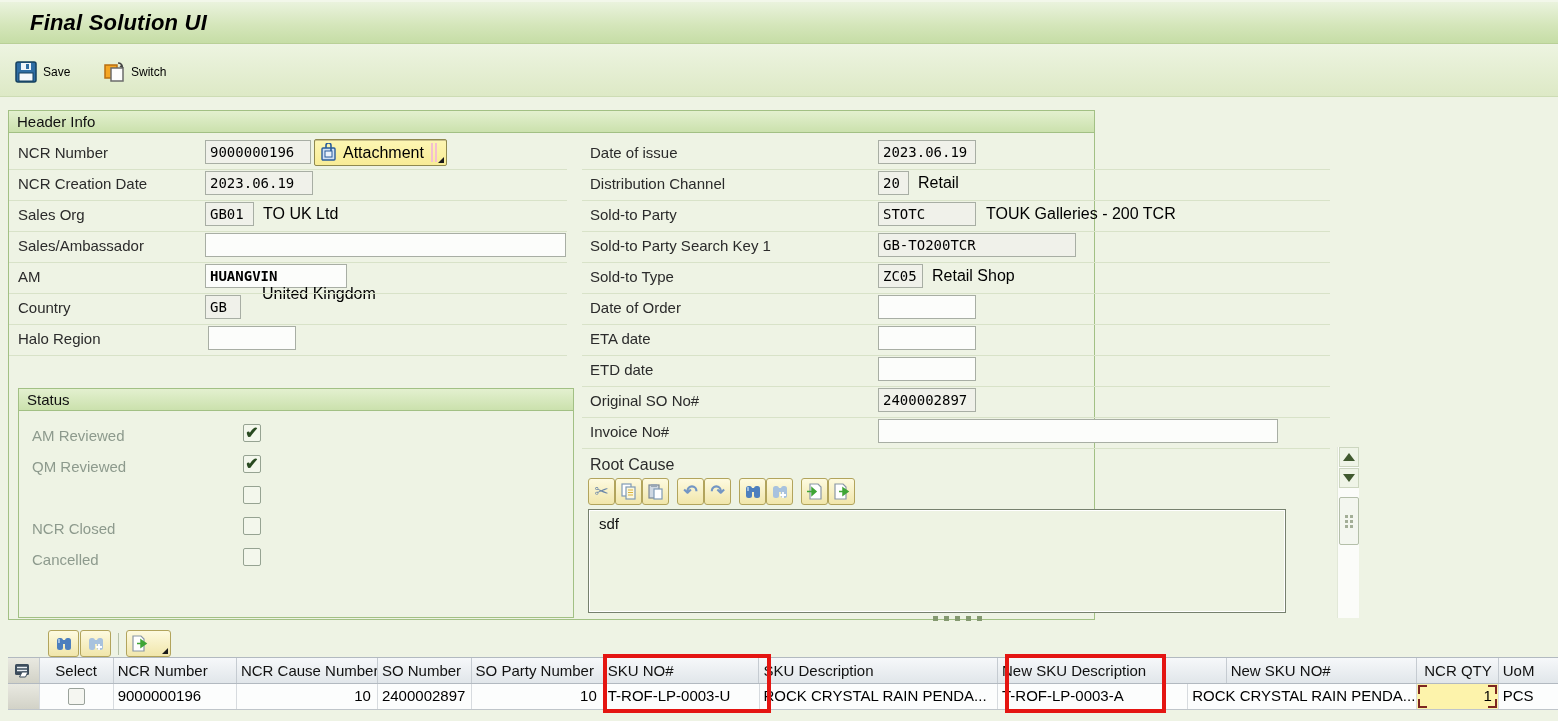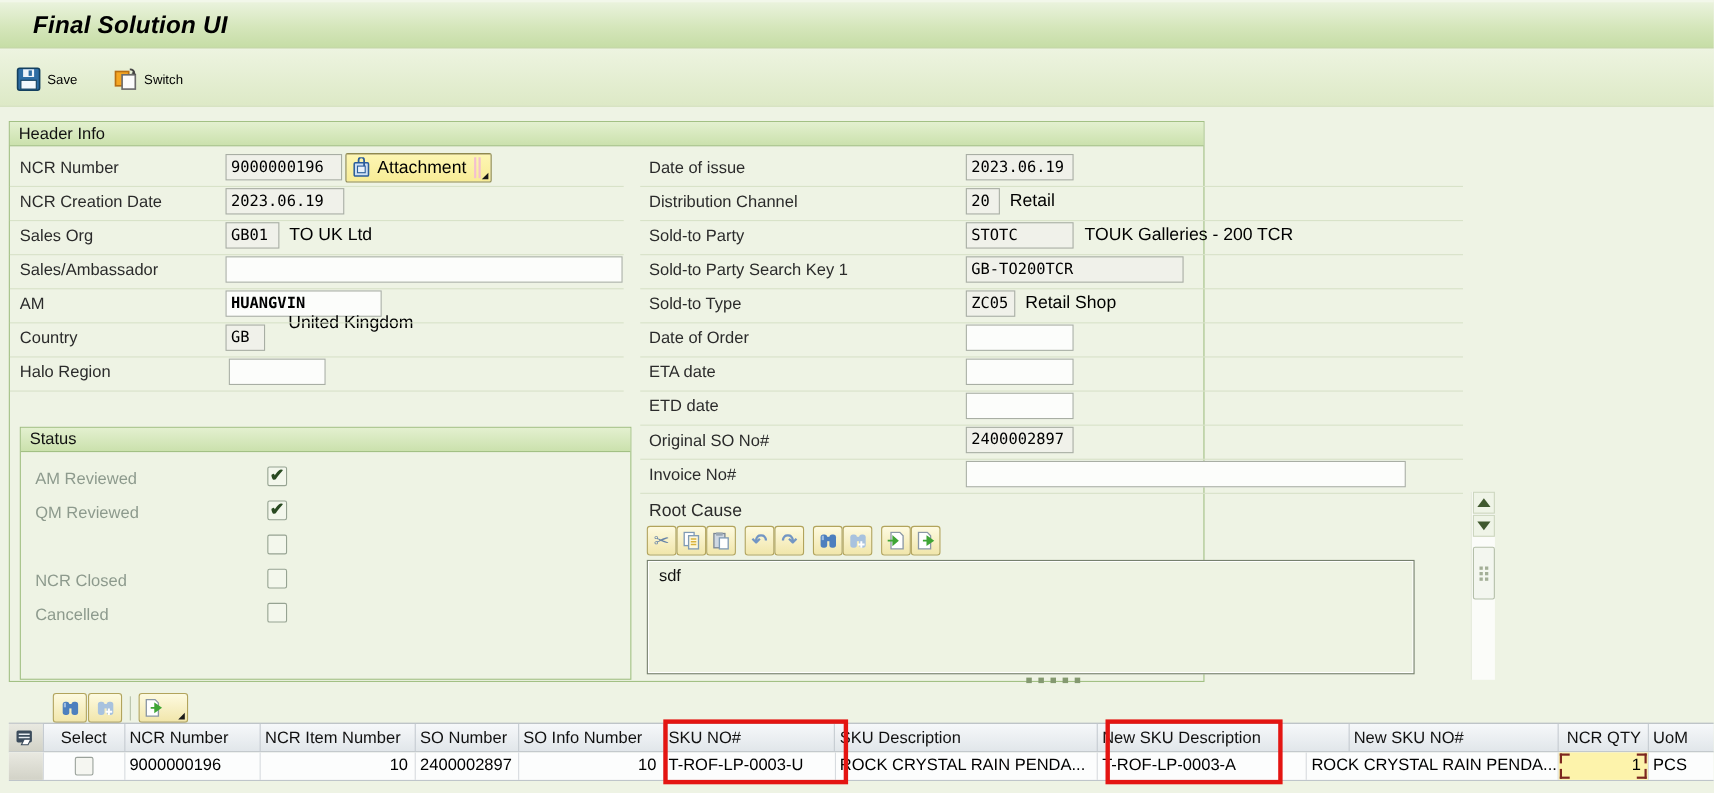--- a/index.html
+++ b/index.html
@@ -339,23 +339,23 @@
     <div class="ghead">
       <div class="gc selcell" style="width:32px; display:flex; align-items:center; justify-content:center;">
         <svg width="19" height="16" viewBox="0 0 19 16">
           <rect x="1" y="1" width="14" height="11" rx="1.5" fill="#3c4c5c"></rect>
           <path d="M3 4.5h10 M3 7.5h10" stroke="#e8edf2" stroke-width="1.4"></path>
           <path d="M8 9 h6 l-2.5 5 h-6 z" fill="#fff" stroke="#3c4c5c" stroke-width="1"></path>
         </svg>
       </div>
       <div class="gc" style="width:75px; text-align:center;">Select</div>
       <div class="gc" style="width:125px;">NCR Number</div>
-      <div class="gc" style="width:143px;">NCR Item Number</div>
+      <div class="gc" style="width:143px;">NCR Cause Number</div>
       <div class="gc" style="width:95px;">SO Number</div>
-      <div class="gc" style="width:134px;">SO Info Number</div>
+      <div class="gc" style="width:134px;">SO Party Number</div>
       <div class="gc" style="width:158px;">SKU NO#</div>
       <div class="gc" style="width:242px;">SKU Description</div>
       <div class="gc" style="width:232px;">New SKU Description</div>
       <div class="gc" style="width:193px;">New SKU NO#</div>
       <div class="gc num" style="width:83px;">NCR QTY</div>
       <div class="gc" style="width:60px; border-right:none;">UoM</div>
     </div>
     <div class="grow">
       <div class="gc selcell" style="width:32px;"></div>
       <div class="gc" style="width:75px;">

